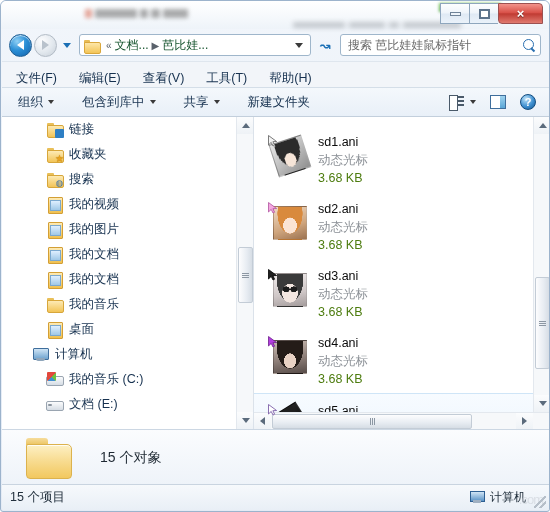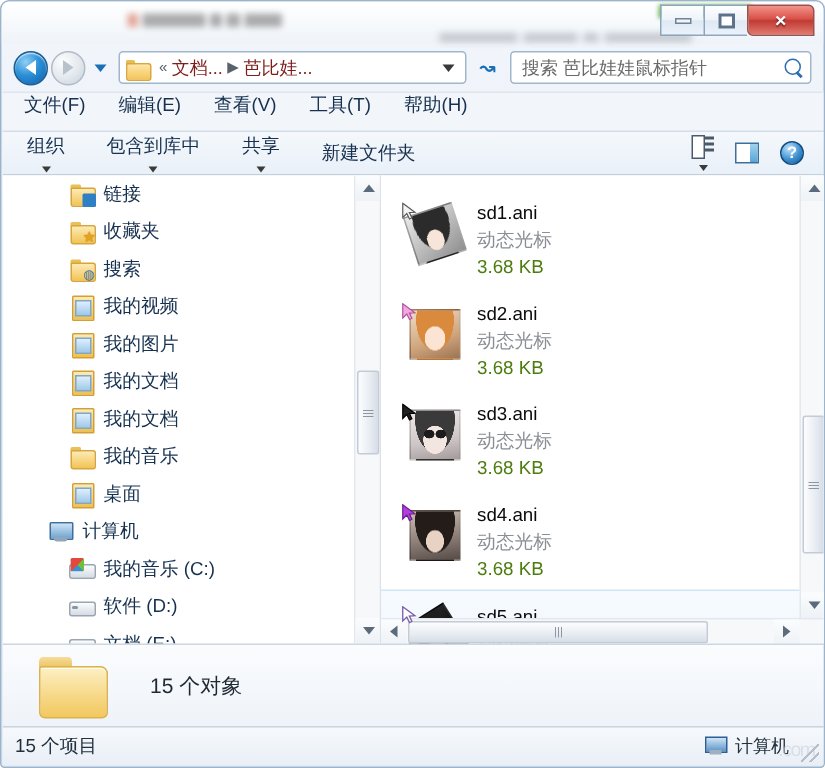--- a/index.html
+++ b/index.html
@@ -125,21 +125,21 @@
   }
   .folder-ico-sm::before{
     content:"";position:absolute;left:0;top:1px;width:6px;height:3px;
     background:#e8bc55;border-radius:1px 1px 0 0;
   }
   .folder-ico-sm::after{
     content:"";position:absolute;left:0;top:3px;width:15px;height:10px;
     background:linear-gradient(to bottom,#fde6a8,#f3c558);
     border:1px solid #d9a73c;border-radius:1px 2px 2px 2px;
   }
-  .crumb { color:#7f1d1d; white-space:nowrap; }
+  .crumb { color:#14532d; white-space:nowrap; }
   .crumb-sep { color:#59616b; margin:0 3px; font-size:10px;}
   .addr-caret { margin-left:auto; padding:0 5px; display:flex;align-items:center;}
 
   .refreshbtn {
     width:22px;height:22px;margin-left:3px;
     display:flex;align-items:center;justify-content:center;
     color:#1a6fb5;font-size:13px;font-weight:bold;
   }
 
   #searchbox {
@@ -151,36 +151,36 @@
   .mag {
     margin-left:auto; width:14px;height:14px;position:relative;flex:none;
   }
   .mag::before{content:"";position:absolute;left:1px;top:1px;width:9px;height:9px;border:1.6px solid #2a6fb0;border-radius:50%;}
   .mag::after{content:"";position:absolute;left:9px;top:9px;width:5px;height:1.8px;background:#2a6fb0;transform:rotate(45deg);transform-origin:left center;}
 
   
   #menubar {
     position:absolute; left:1px; top:60px; width:548px; height:26px;
     background:#f2f5f9;
-    display:flex; align-items:flex-start; padding-left:14px;
+    display:flex; align-items:flex-end; padding-left:14px;
     border-top:1px solid #dfe6ee;
   }
   .menuitem { color:#16314f; font-size:12.5px; margin-right:22px; white-space:nowrap;}
 
   
   #toolbar {
     position:absolute; left:1px; top:86px; width:548px; height:30px;
     background: linear-gradient(to bottom,#f4f8fc 0%, #e9f0f8 100%);
     border-top:1px solid #d4dee8;
     border-bottom:1px solid #c3cfdc;
     display:flex; align-items:center; padding:0 8px 0 16px;
   }
   .tbitem {
     display:flex; align-items:center; gap:5px;
-    color:#16314f; font-size:12.5px; margin-right:28px; white-space:nowrap;flex-direction:column;
+    color:#16314f; font-size:12.5px; margin-right:28px; white-space:nowrap;
   }
   .tb-right { margin-left:auto; display:flex; align-items:center; gap:14px; padding-right:6px;}
   .viewicon { width:15px;height:14px;position:relative;}
   .viewicon::before{content:"";position:absolute;left:0;top:0;width:7px;height:14px;border:1px solid #4a5a6a;background:#fff;}
   .viewicon::after{content:"";position:absolute;left:9px;top:1px;width:6px;height:1.5px;background:#4a5a6a;box-shadow:0 4px 0 #4a5a6a,0 8px 0 #4a5a6a;}
   .paneicon { width:16px;height:14px;border:1.5px solid #3f6e9c;background:#fff;position:relative;}
   .paneicon::after{content:"";position:absolute;right:0;top:0;width:5px;height:100%;background:linear-gradient(to bottom,#9fd3ef,#5aa6d6);}
   .helpicon {
     width:16px;height:16px;border-radius:50%;
     background: radial-gradient(circle at 35% 28%, #bfe4fa 0%, #3e8fd0 55%, #14558f 100%);
@@ -504,24 +504,20 @@
         <div class="navitem lvl0">
           <span class="ico computer"></span>
           <span>计算机</span>
         </div>
 
         <div class="navitem lvl2">
           <span class="ico sysdrive"></span>
           <span>我的音乐 (C:)</span>
         </div>
 
-        <div class="navitem lvl2">
-          <span class="ico drive"></span>
-          <span>软件 (D:)</span>
-        </div>
 
         <div class="navitem lvl2">
           <span class="ico drive"></span>
           <span>文档 (E:)</span>
         </div>
 
       </div>
 
       <div class="vscroll">
         <div class="vs-btn">

